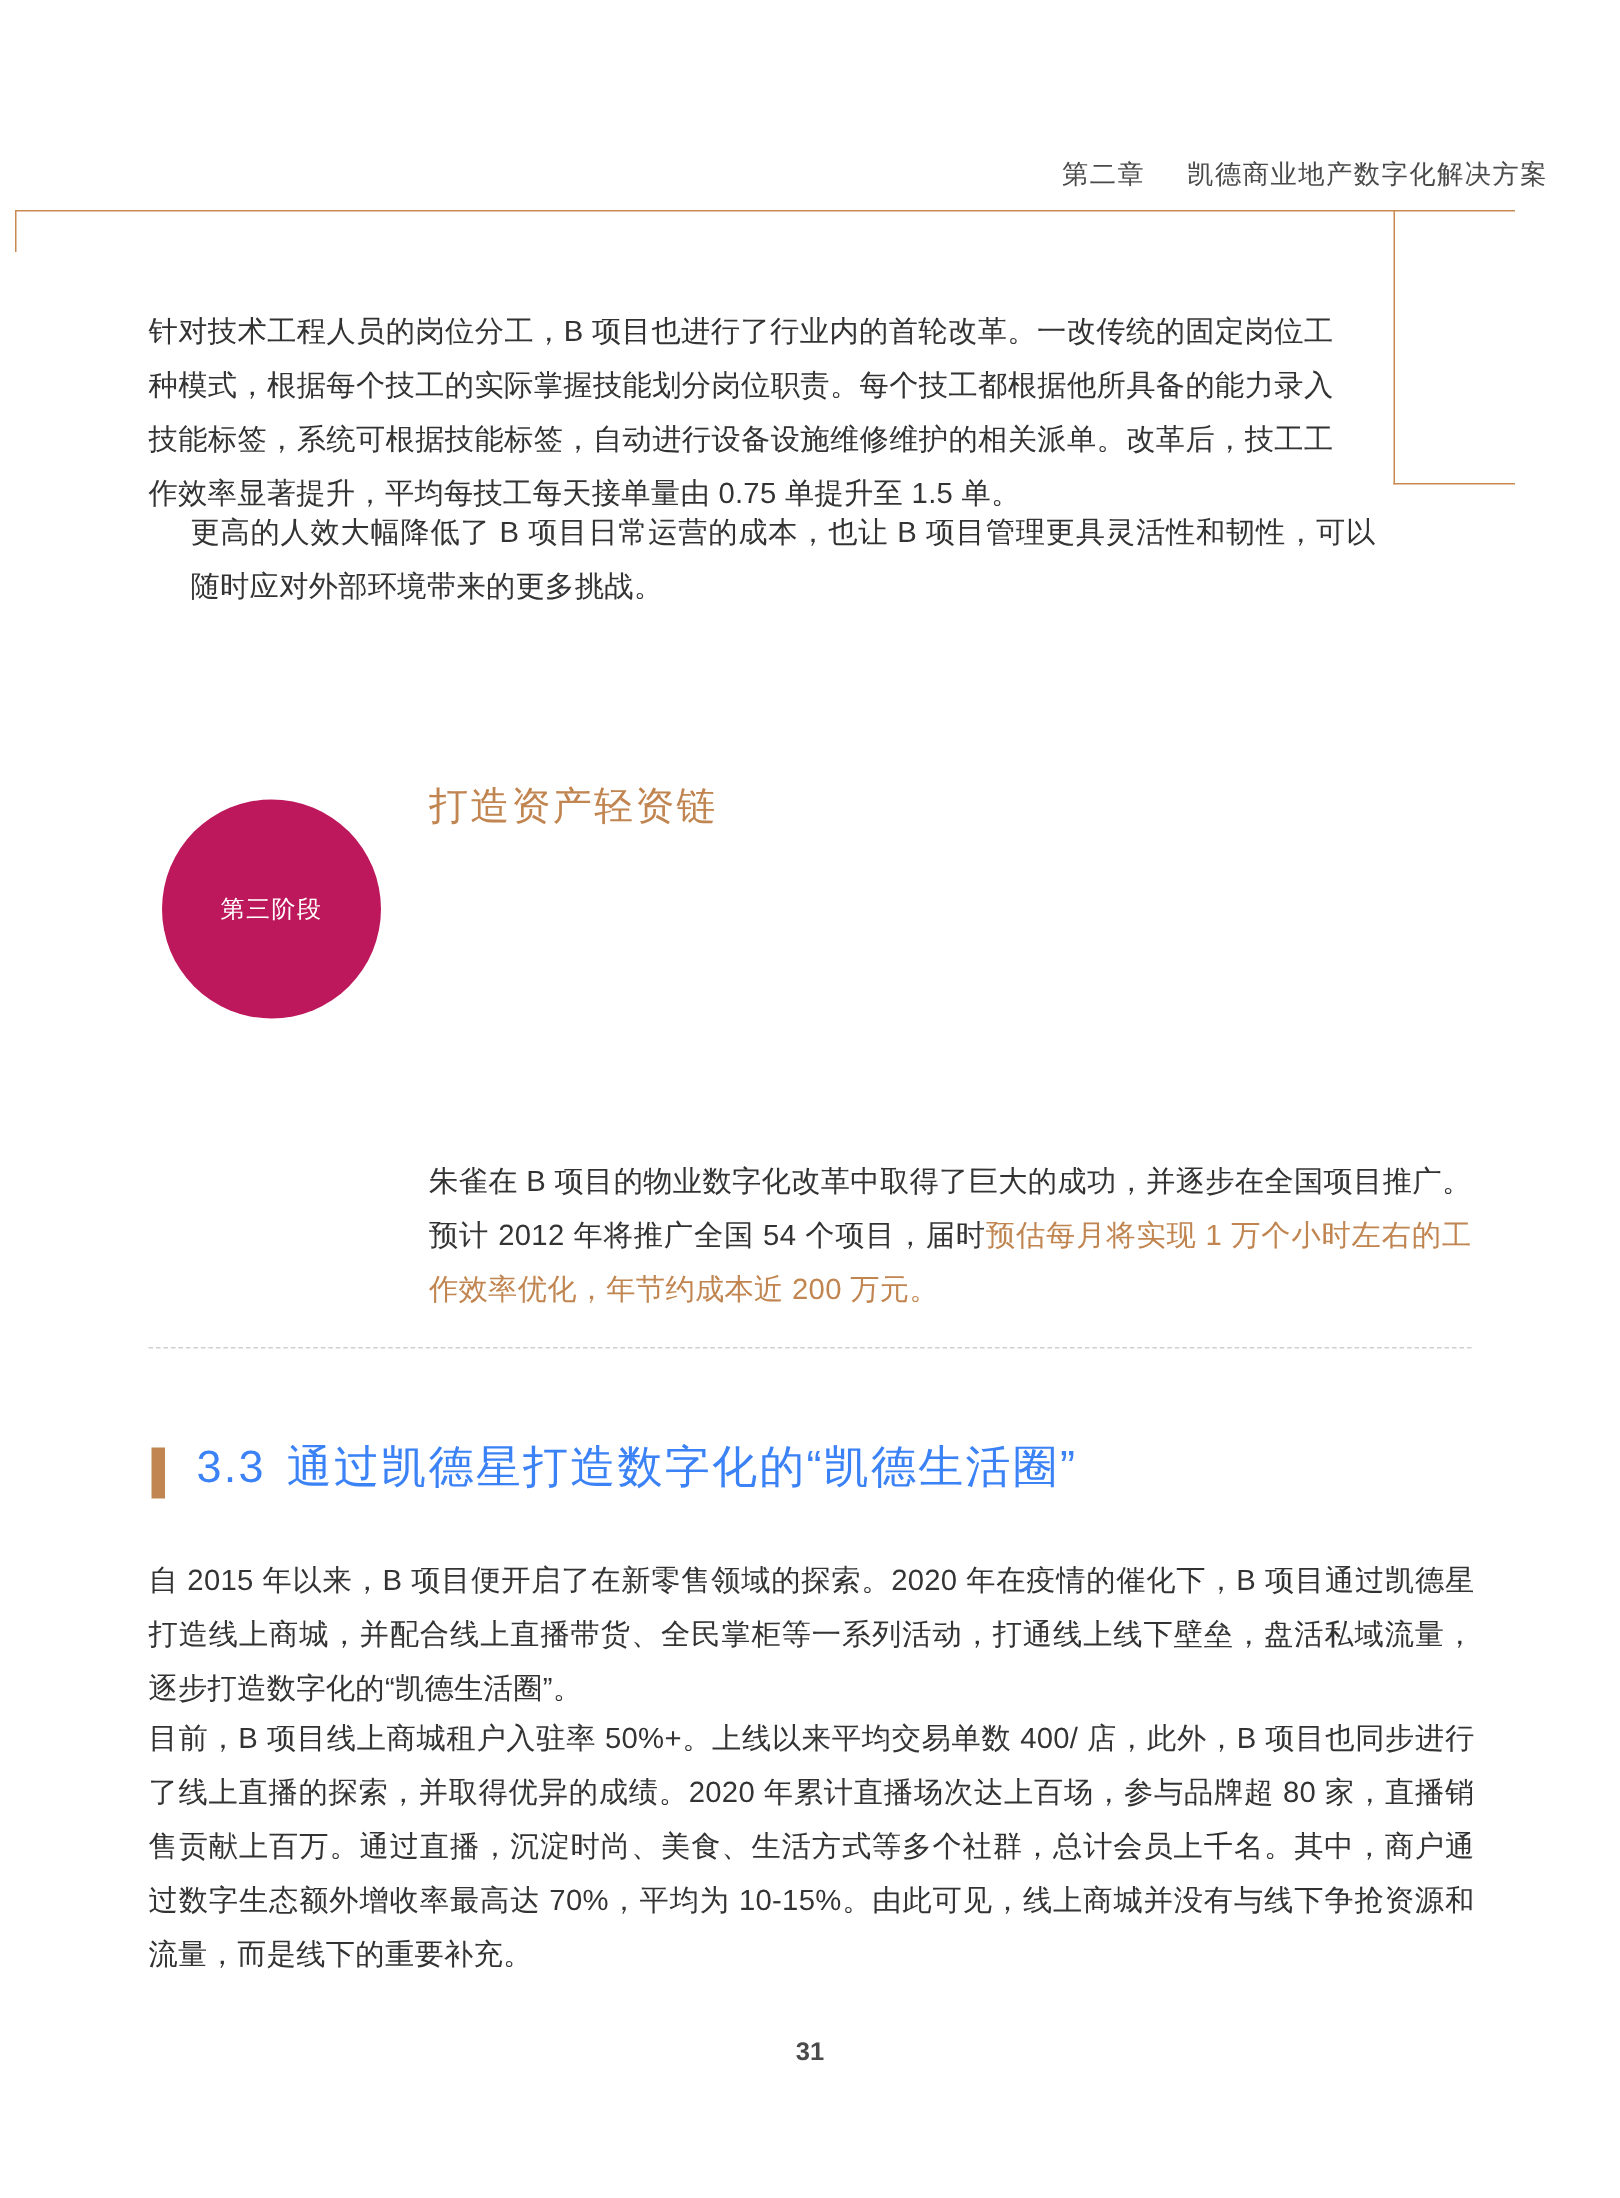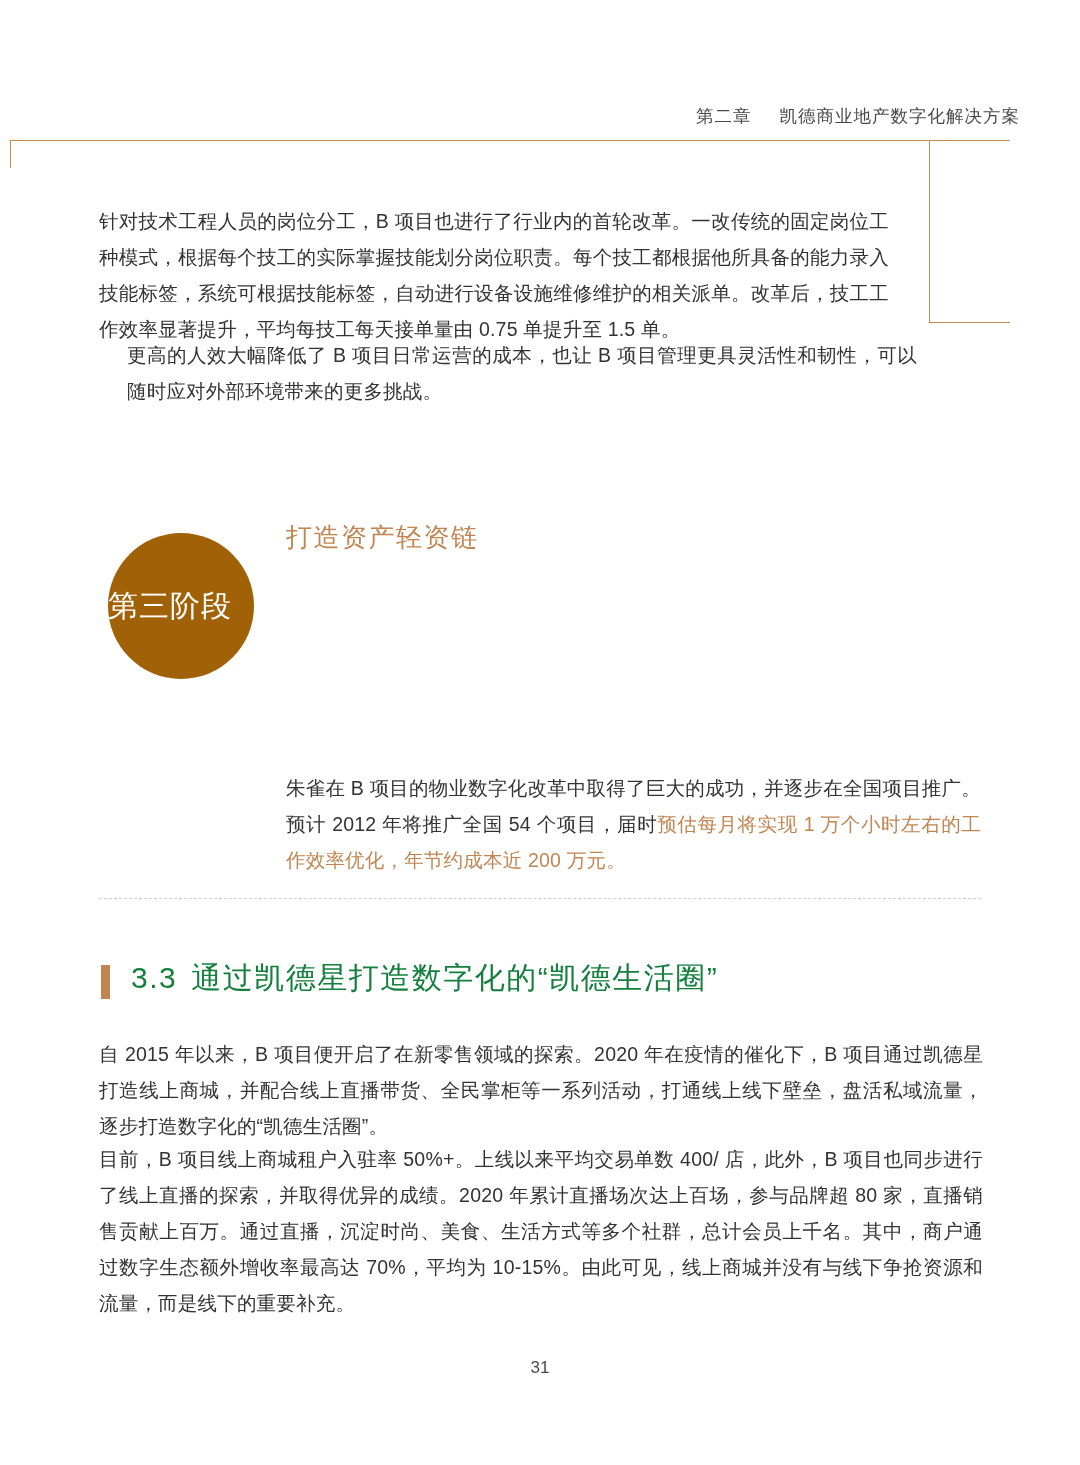--- a/index.html
+++ b/index.html
@@ -23,21 +23,21 @@
     background: #ffffff;
   }
 
   
   .header {
     position: absolute;
     top: 104px;
     left: 0;
     width: 1080px;
     text-align: right;
-    padding-right: 60px;
+    padding-right: 48px;
     box-sizing: border-box;
     font-size: 17.5px;
     letter-spacing: 1px;
     color: #4a4a4a;
   }
   .header .chapter {
     margin-right: 28px;
   }
 
   
@@ -90,26 +90,26 @@
   #p2 { top: 337px; left: 99px; width: 790px; margin-left: 28px; }
 
   
   .stage-badge {
     position: absolute;
     top: 533px;
     left: 108px;
     width: 146px;
     height: 146px;
     border-radius: 50%;
-    background: #a16207;
+    background: #be185d;
     color: #ffffff;
     display: flex;
     align-items: center;
-    justify-content: flex-start;
-    font-size: 30px;
+    justify-content: center;
+    font-size: 16px;
     letter-spacing: 1px;
   }
 
   
   .stage-title {
     position: absolute;
     top: 520px;
     left: 286px;
     font-size: 26px;
     color: #c08550;
@@ -138,38 +138,39 @@
     left: 101px;
     width: 9px;
     height: 34px;
     background: #c08550;
   }
   .sec-head {
     position: absolute;
     top: 958px;
     left: 131px;
     font-size: 30px;
-    color: #15803d;
+    color: #3b82f6;
     letter-spacing: 1.5px;
     white-space: nowrap;
   }
   .sec-head .num { margin-right: 14px; }
 
   #p3 { top: 1036px; left: 99px; width: 884px; }
   #p4 { top: 1141px; left: 99px; width: 884px; }
 
   
   .page-number {
     position: absolute;
     top: 1358px;
     left: 0;
     width: 1080px;
     text-align: center;
     font-size: 17px;
     color: #4a4a4a;
+    font-weight: bold;
   }
 </style>
 </head>
 <body>
 
 <div class="page">
 
   <div class="header">
     <span class="chapter">第二章</span><span>凯德商业地产数字化解决方案</span>
   </div>

